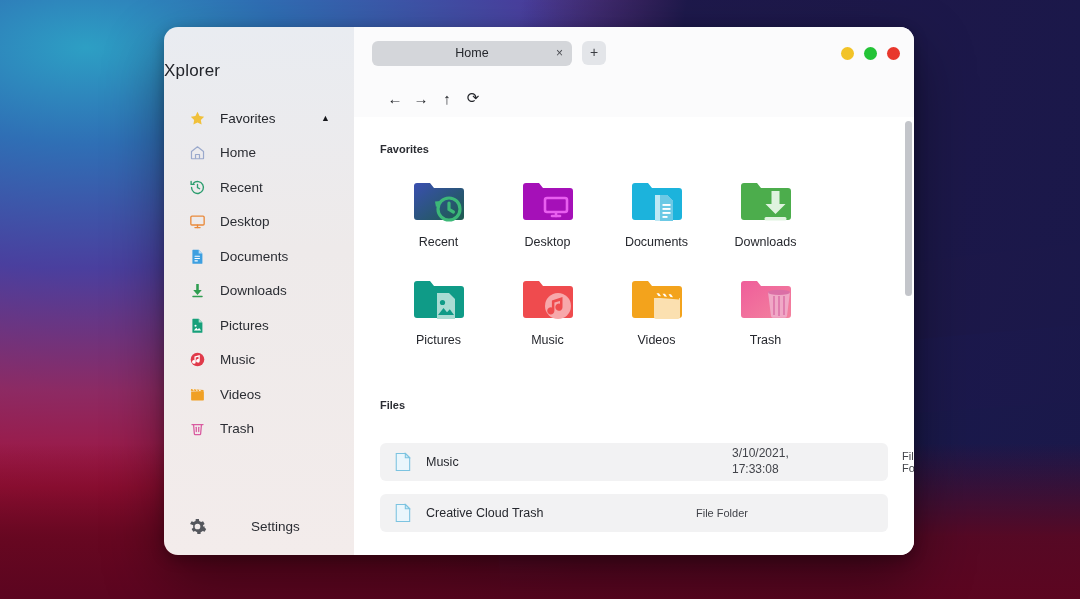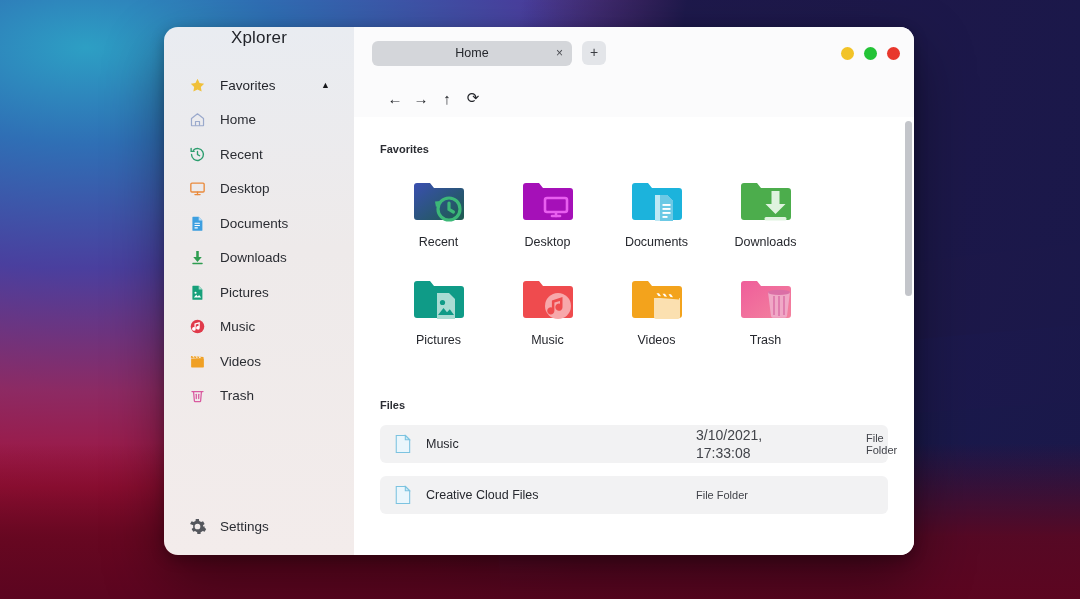--- a/index.html
+++ b/index.html
@@ -72,24 +72,23 @@
   
   #sidebar {
     width: 190px;
     flex: 0 0 190px;
     background: linear-gradient(180deg, #e9ecf1 0%, #eeeaea 42%, #f3eceb 100%);
     display: flex;
     flex-direction: column;
     position: relative;
   }
   #app-title {
-    text-align: center;
     font-size: 17px;
     color: #22242a;
-    padding: 1px 0 20px;
+    padding: 34px 0 20px;
     letter-spacing: .2px;
   }
   .nav-list { padding: 0 0 0 0; flex: 1; }
 
   .nav-row {
     display: flex;
     align-items: center;
     height: 34.5px;
     padding-left: 22px;
     cursor: default;
@@ -113,20 +112,21 @@
     color: #15161a;
     line-height: 1;
   }
 
   #settings-row {
     display: flex;
     align-items: center;
     padding-left: 22px;
     height: 46px;
     margin-bottom: 6px;
+    gap: 31px;
   }
   #settings-row .ico { width: 22px; margin-right: 12px; display:flex; align-items:center; justify-content:center;}
   #settings-row .lbl { font-size: 13.5px; color: #2b2d33; }
 
   
   #main {
     flex: 1;
     background: #ffffff;
     display: flex;
     flex-direction: column;
@@ -227,21 +227,21 @@
     background: #fff;
   }
   #content-inner { padding: 26px 26px 0 26px; }
 
   .section-head {
     font-size: 11px;
     font-weight: bold;
     color: #2b2d33;
     margin-bottom: 22px;
   }
-  .section-head.files { margin-top: 26px; margin-bottom: 14px; }
+  .section-head.files { margin-top: 26px; margin-bottom: 32px; }
 
   .folder-grid {
     display: grid;
     grid-template-columns: repeat(4, 109px);
     gap: 0 0;
     justify-content: start;
     padding-left: 4px;
   }
   .folder-cell {
     width: 109px;
@@ -263,21 +263,21 @@
     background: #f2f2f3;
     border-radius: 6px;
     display: flex;
     align-items: center;
     margin-bottom: 13px;
     padding-left: 12px;
     cursor: default;
   }
   .file-row .fico { width: 22px; flex: 0 0 22px; display:flex; align-items:center; justify-content:center; margin-right: 12px; }
   .file-row .fname { font-size: 12.5px; color: #26282e; flex: 0 0 270px; }
-  .file-row .fdate { font-size: 14px; color: #42444a; line-height: 1.32; flex: 0 0 170px; white-space: pre-line; }
+  .file-row .fdate { font-size: 12px; color: #42444a; line-height: 1.32; flex: 0 0 170px; white-space: pre-line; margin-left: 36px; }
   .file-row .ftype { font-size: 11px; color: #42444a; }
 
   
   #scrollbar-track {
     position: absolute;
     right: 2px; top: 0; bottom: 0;
     width: 7px;
   }
   #scrollbar-thumb {
     position: absolute;
@@ -619,21 +619,21 @@
 17:33:08</span>
               <span class="ftype">File Folder</span>
             </div>
             <div class="file-row">
               <span class="fico">
                 <svg width="16" height="20" viewBox="0 0 18 22">
                     <path fill="#eaf6fc" stroke="#7cc3e0" stroke-width="1.2" d="M1.4 1.4h10.2l4.9 4.9v14.3H1.4z"></path>
                     <path fill="#cdebf7" stroke="#7cc3e0" stroke-width="1.2" d="M11.6 1.4l4.9 4.9h-4.9z"></path>
                   </svg>
               </span>
-              <span class="fname">Creative Cloud Files</span>
+              <span class="fname">Creative Cloud Trash</span>
               <span class="ftype">File Folder</span>
             </div>
           </div>
 
         </div>
 
         <div id="scrollbar-track">
           <div id="scrollbar-thumb"></div>
         </div>
       </div>

